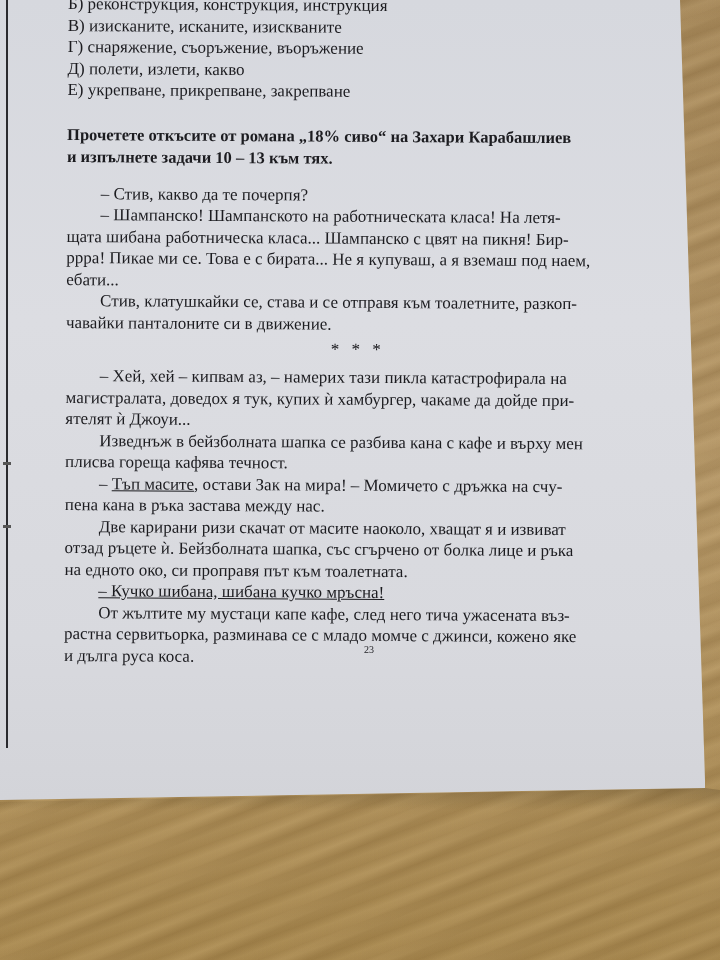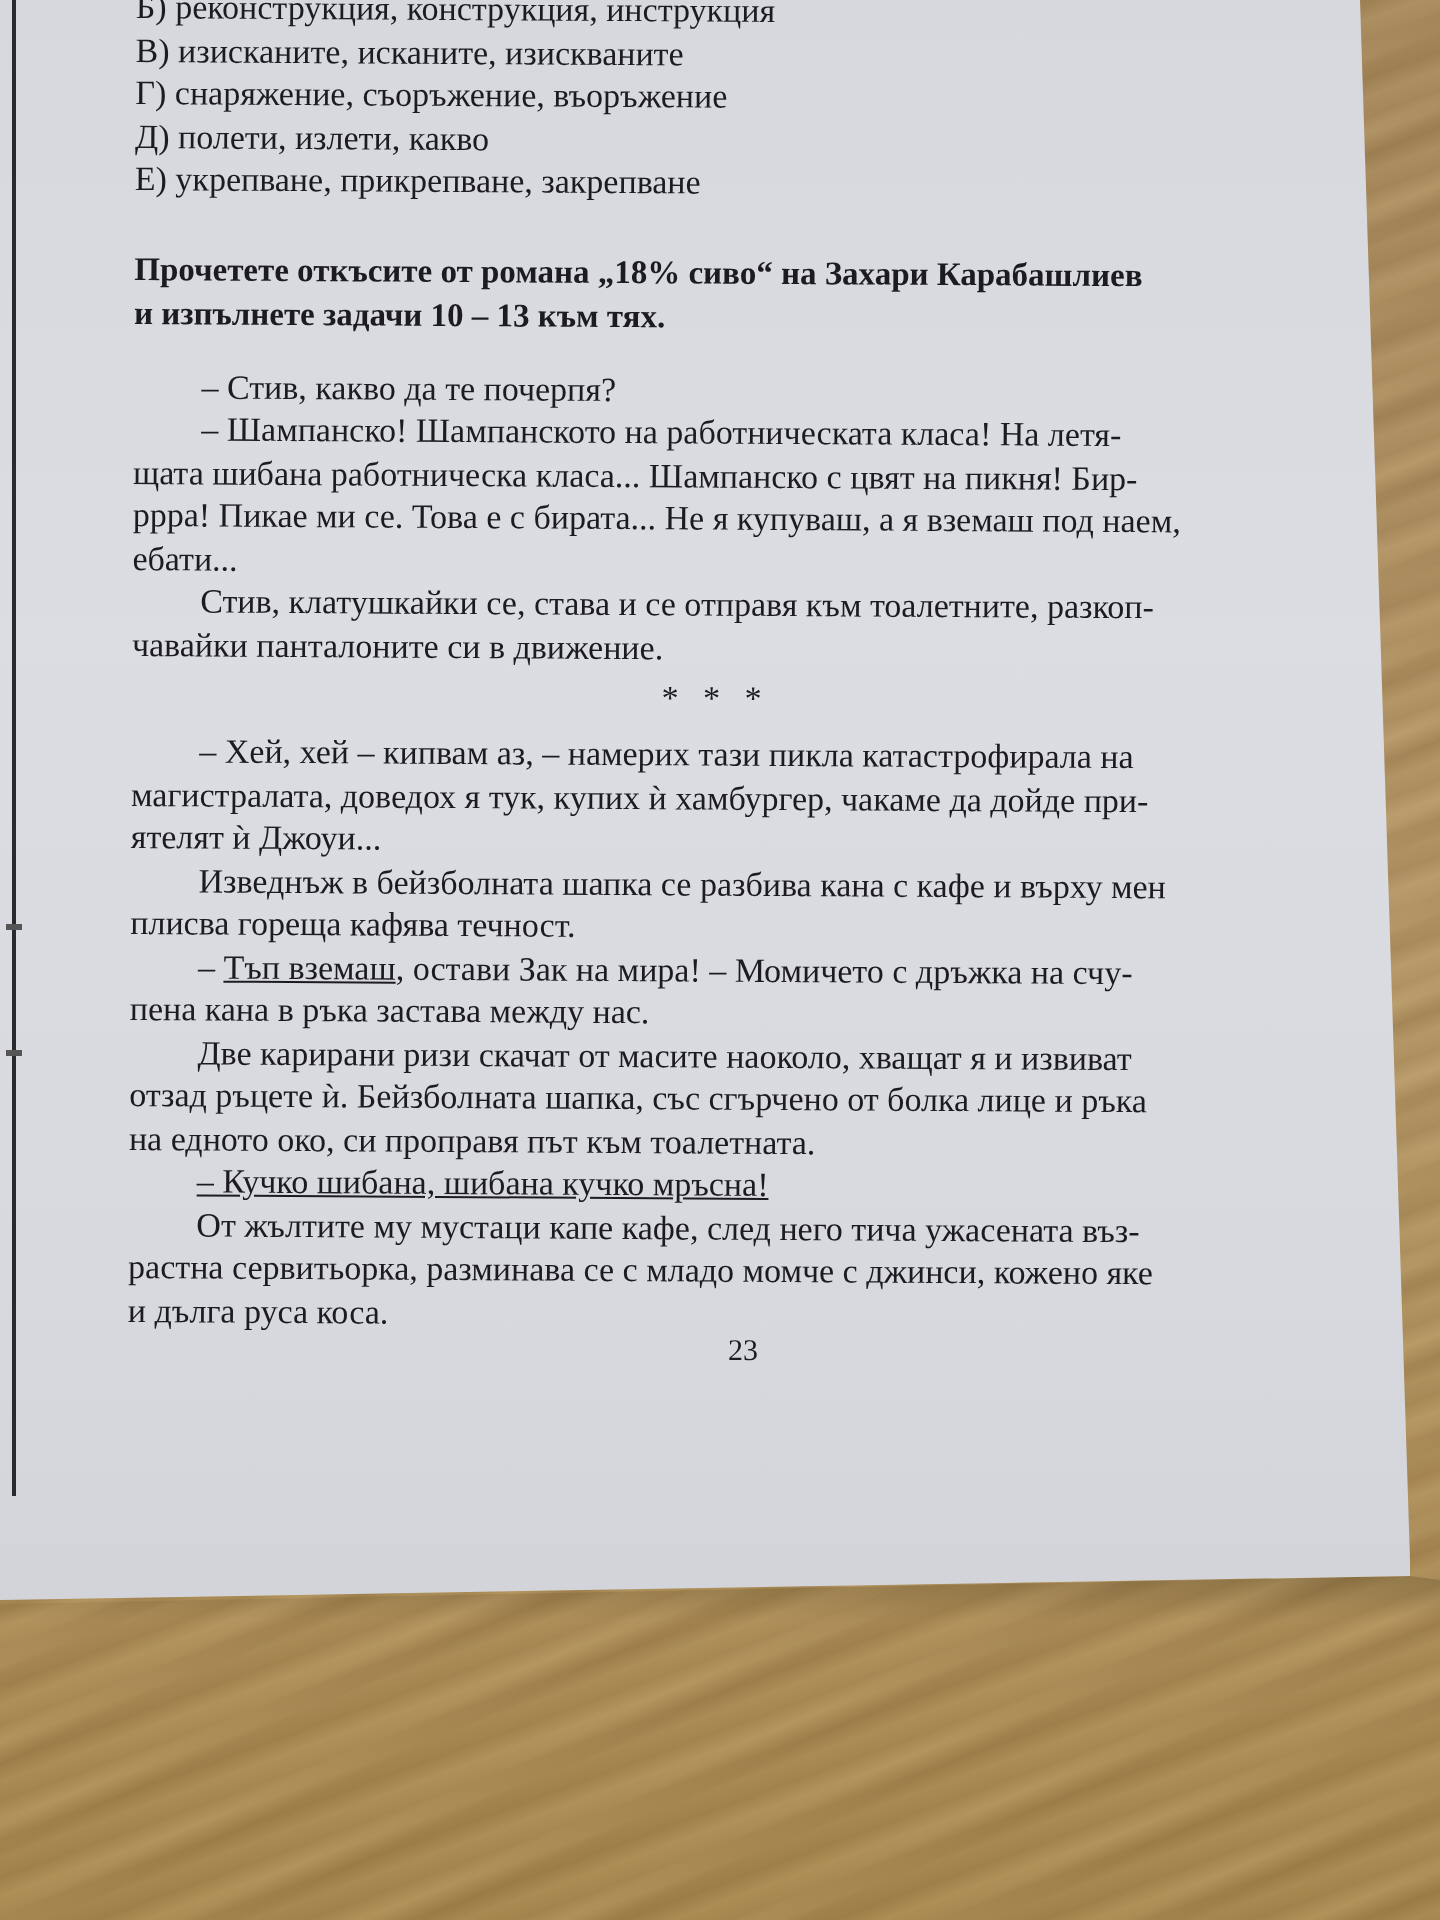--- a/index.html
+++ b/index.html
@@ -42,21 +42,21 @@
   .heading {
     margin: 22px 0 16px 6px; font-weight: bold; font-size: 16.5px; line-height: 22px;
   }
   .line { display: block; white-space: nowrap; }
   .lines { padding-left: 6px; }
   .lines .l { display:block; white-space: nowrap; height: 21.5px; }
   .lines .l.ind { padding-left: 34px; }
   .stars { text-align: center; margin: 4px 0 8px; letter-spacing: 4px; }
   .underlined { text-decoration: underline; }
   .page-number {
-    position: absolute; left: 364px; top: 668px; font-size: 15px; color: #1c1c20;
+    position: absolute; left: 364px; top: 644px; font-size: 10px; color: #1c1c20;
   }
 </style>
 </head>
 <body>
 
 <div class="table-surface"></div>
 <div class="page-shadow-edge"></div>
 
 <div class="page">
   <div class="binding-line"></div>
@@ -88,21 +88,21 @@
     </div>
 
     <div class="stars">* * *</div>
 
     <div class="lines">
       <span class="l ind">– Хей, хей – кипвам аз, – намерих тази пикла катастрофирала на</span>
       <span class="l">магистралата, доведох я тук, купих ѝ хамбургер, чакаме да дойде при-</span>
       <span class="l">ятелят ѝ Джоуи...</span>
       <span class="l ind">Изведнъж в бейзболната шапка се разбива кана с кафе и върху мен</span>
       <span class="l">плисва гореща кафява течност.</span>
-      <span class="l ind"><span>– </span><span class="underlined">Тъп вземаш</span><span>, остави Зак на мира! – Момичето с дръжка на счу-</span></span>
+      <span class="l ind"><span>– </span><span class="underlined">Тъп масите</span><span>, остави Зак на мира! – Момичето с дръжка на счу-</span></span>
       <span class="l">пена кана в ръка застава между нас.</span>
       <span class="l ind">Две карирани ризи скачат от масите наоколо, хващат я и извиват</span>
       <span class="l">отзад ръцете ѝ. Бейзболната шапка, със сгърчено от болка лице и ръка</span>
       <span class="l">на едното око, си проправя път към тоалетната.</span>
       <span class="l ind underlined">– Кучко шибана, шибана кучко мръсна!</span>
       <span class="l ind">От жълтите му мустаци капе кафе, след него тича ужасената въз-</span>
       <span class="l">растна сервитьорка, разминава се с младо момче с джинси, кожено яке</span>
       <span class="l">и дълга руса коса.</span>
     </div>
   </div>

